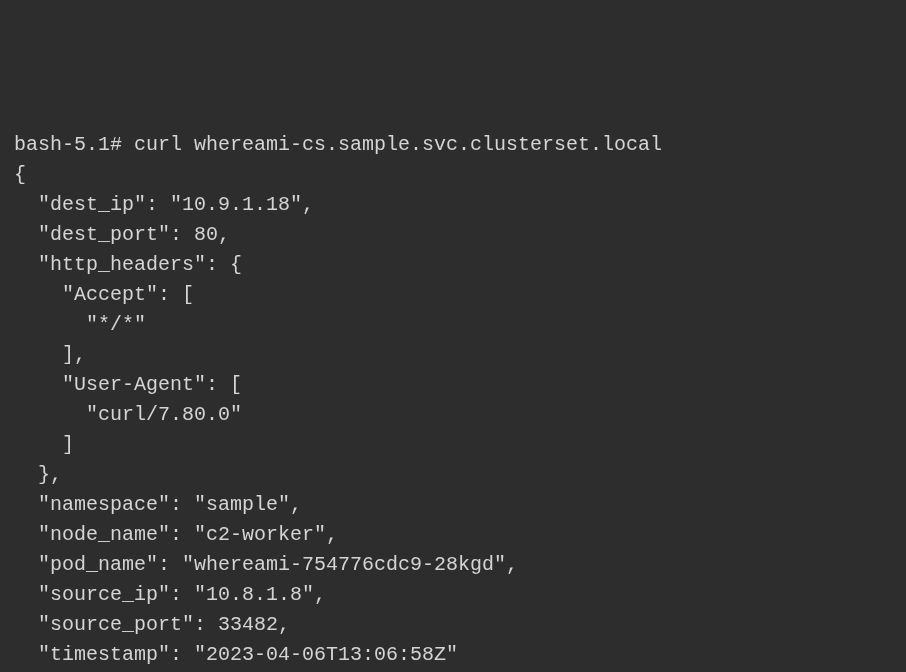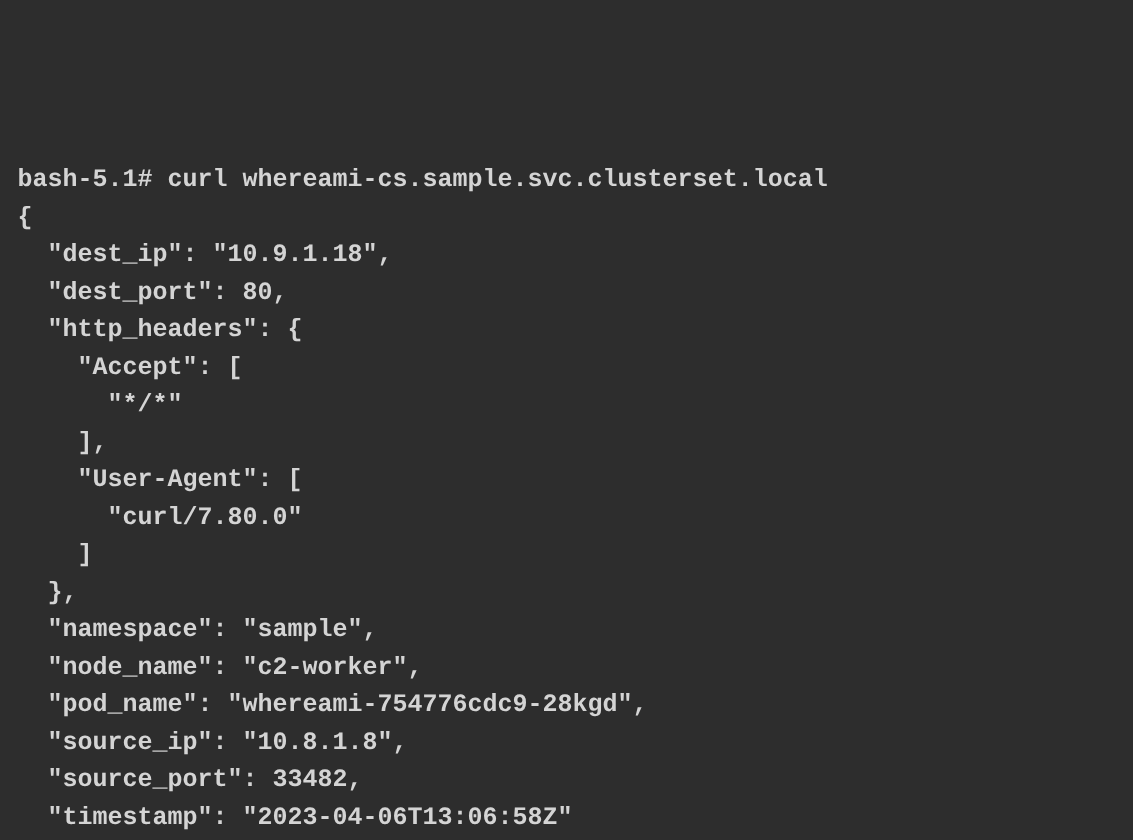--- a/index.html
+++ b/index.html
@@ -14,21 +14,20 @@
       font-size: 20px;
       line-height: 1.5;
       padding: 10px 14px;
       width: 906px;
       height: 672px;
       white-space: pre;
       overflow: hidden;
     }
     .terminal-line {
       display: block;
-      font-weight: bold;
     }
   </style>
 </head>
 <body>
 
 
 
 <span class="terminal-line"><span>bash-5.1# </span><span>curl whereami-cs.sample.svc.clusterset.local</span></span><span class="terminal-line">{</span><span class="terminal-line">  "dest_ip": "10.9.1.18",</span><span class="terminal-line">  "dest_port": 80,</span><span class="terminal-line">  "http_headers": {</span><span class="terminal-line">    "Accept": [</span><span class="terminal-line">      "*/*"</span><span class="terminal-line">    ],</span><span class="terminal-line">    "User-Agent": [</span><span class="terminal-line">      "curl/7.80.0"</span><span class="terminal-line">    ]</span><span class="terminal-line">  },</span><span class="terminal-line">  "namespace": "sample",</span><span class="terminal-line">  "node_name": "c2-worker",</span><span class="terminal-line">  "pod_name": "whereami-754776cdc9-28kgd",</span><span class="terminal-line">  "source_ip": "10.8.1.8",</span><span class="terminal-line">  "source_port": 33482,</span><span class="terminal-line">  "timestamp": "2023-04-06T13:06:58Z"</span><span class="terminal-line"></span>
 
 

